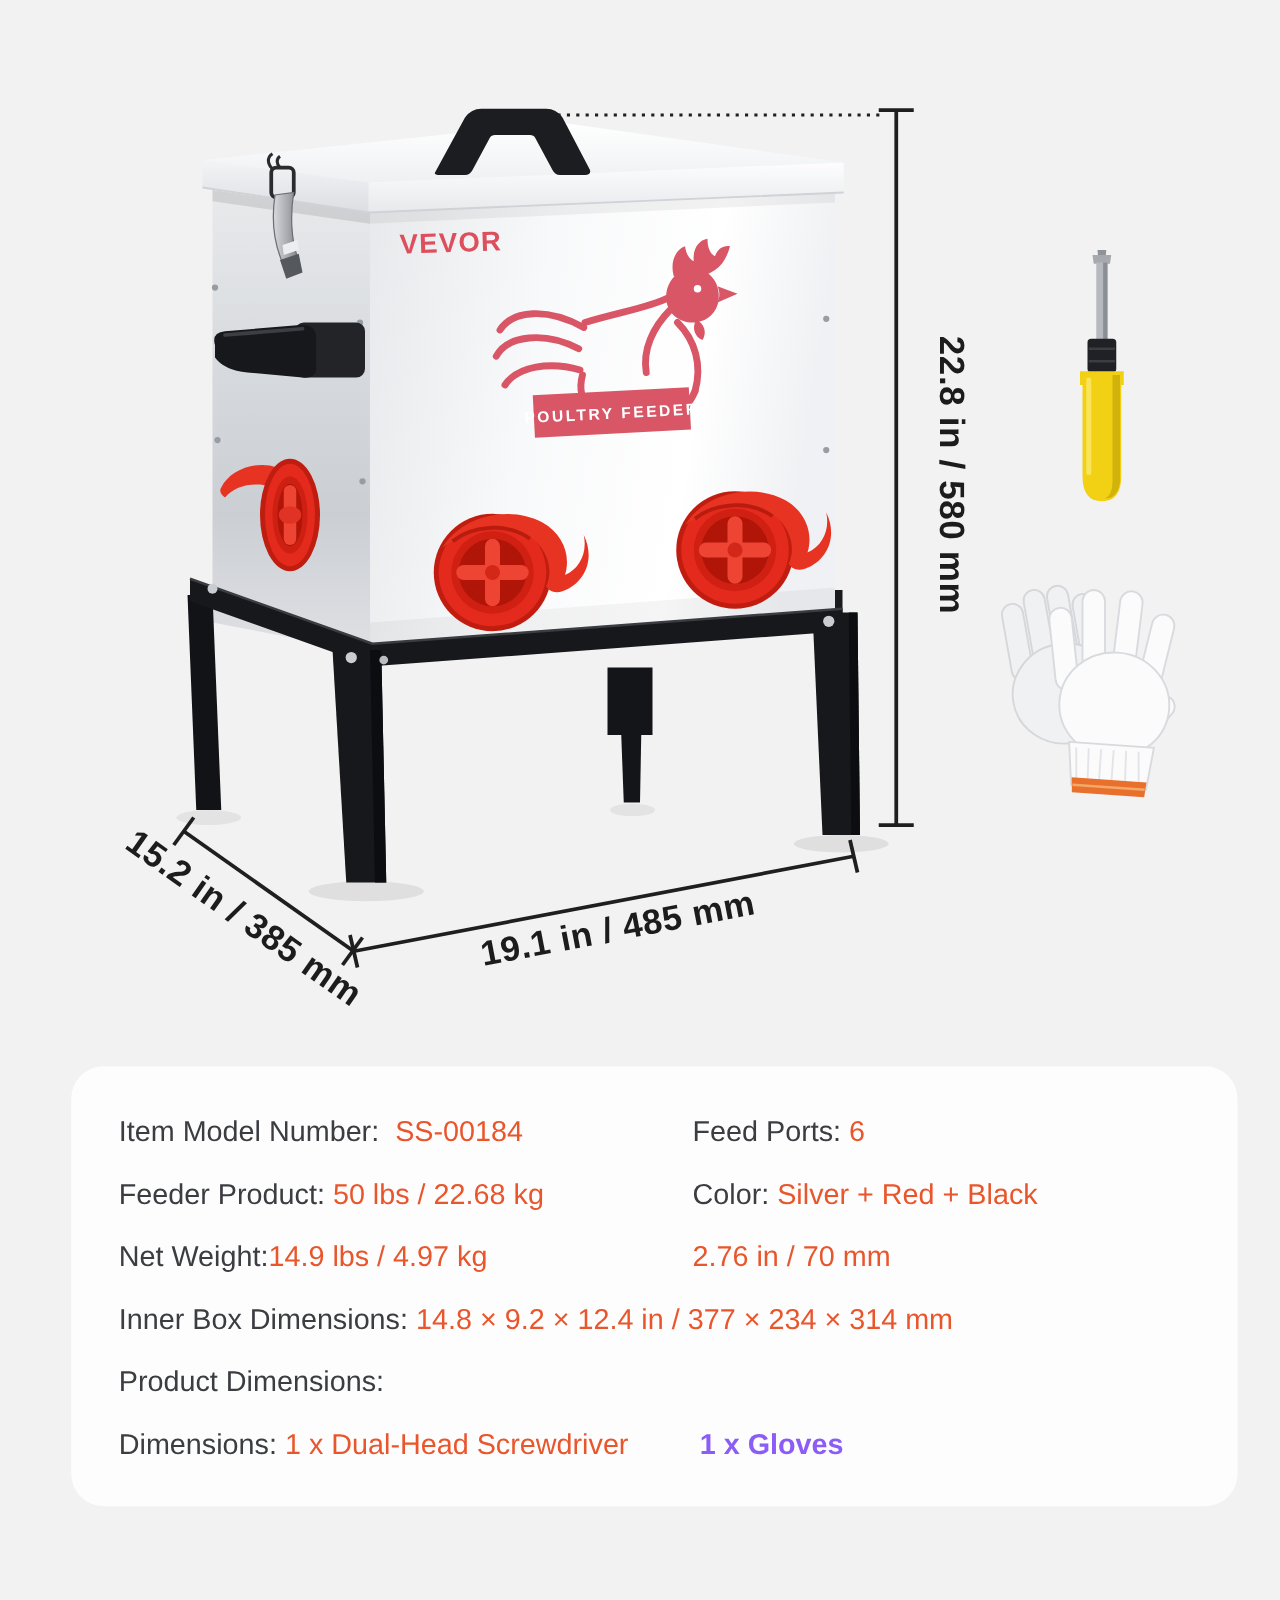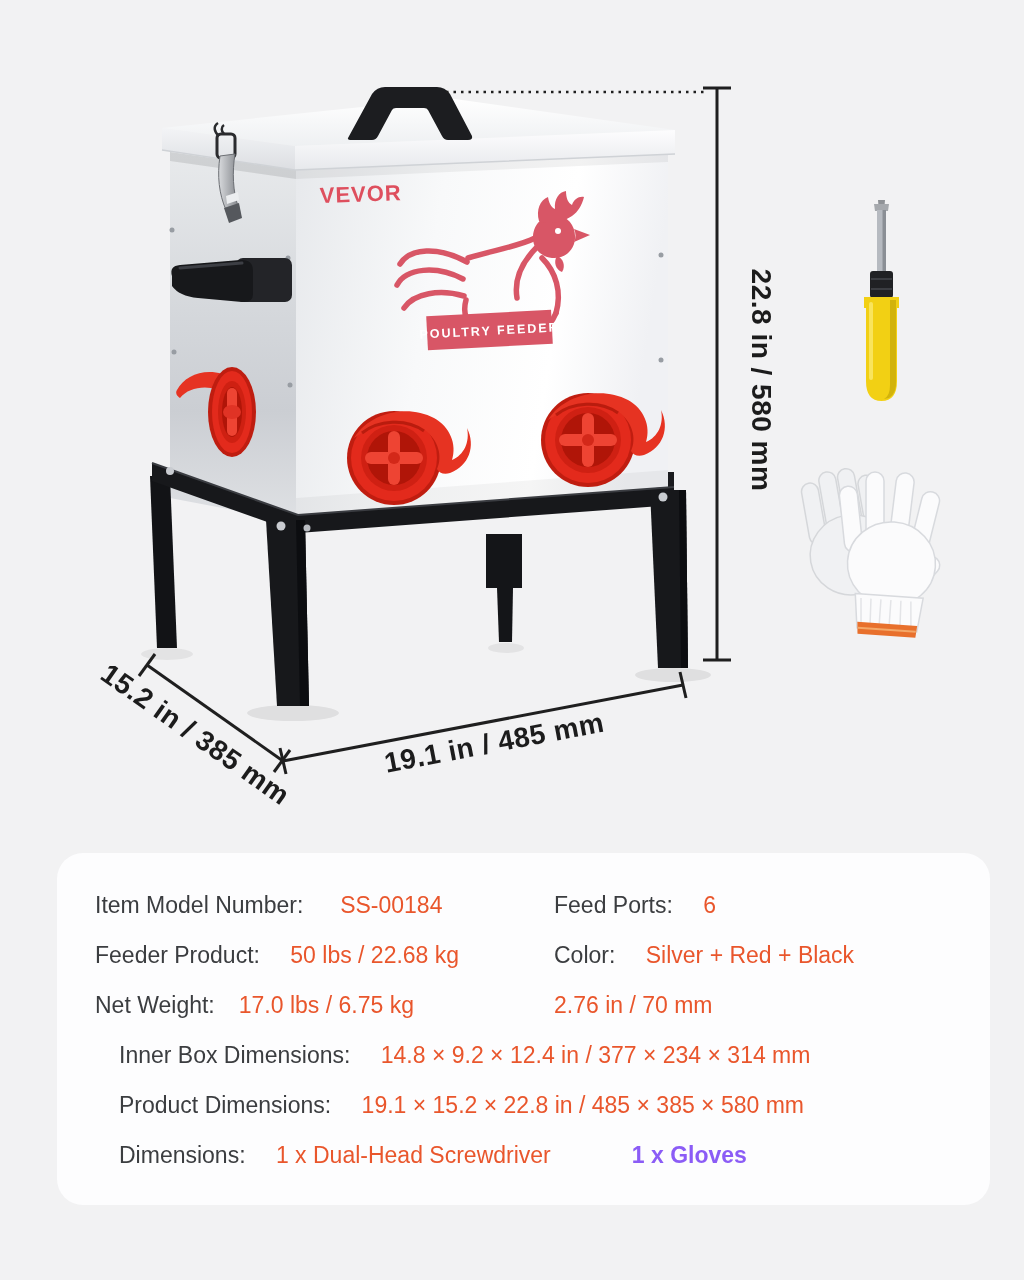--- a/index.html
+++ b/index.html
@@ -18,22 +18,22 @@
     position:absolute;left:57px;top:853px;width:933px;height:352px;
     background:#fdfdfe;border-radius:26px;
     box-sizing:border-box;
     padding:27px 28px 25px 38px;
   }
   .spec-grid{
     display:grid;
     grid-template-columns:459px 1fr;
     align-items:center;
   }
-  .spec-row{height:50px;display:flex;align-items:center;font-size:23px;white-space:pre-wrap;gap:24px;}
-  .spec-row.full{grid-column:1 / -1;margin-left:24px;}
+  .spec-row{height:50px;display:flex;align-items:center;font-size:23px;white-space:pre-wrap;}
+  .spec-row.full{grid-column:1 / -1;}
   .lbl{color:#3b3d40;white-space:pre-wrap;}
   .val{color:#e9562c;font-weight:400;white-space:pre-wrap;}
   .val2{color:#8b5cf6;font-weight:700;margin-left:57px;white-space:pre-wrap;}
 </style>
 </head>
 <body>
 
 <div class="page">
 
   <svg class="illustration" width="1024" height="853" viewBox="0 0 1024 853">
@@ -248,21 +248,21 @@
       </g>
     </g>
   </svg>
 
   <div class="spec-card">
     <div class="spec-grid">
       <div class="spec-row"><span class="lbl">Item Model Number:  </span><span class="val">SS-00184</span></div>
       <div class="spec-row"><span class="lbl">Feed Ports: </span><span class="val">6</span></div>
       <div class="spec-row"><span class="lbl">Feeder Product: </span><span class="val">50 lbs / 22.68 kg</span></div>
       <div class="spec-row"><span class="lbl">Color: </span><span class="val">Silver + Red + Black</span></div>
-      <div class="spec-row"><span class="lbl">Net Weight:</span><span class="val">17.0 lbs / 6.75 kg</span></div>
+      <div class="spec-row"><span class="lbl">Net Weight:</span><span class="val">14.9 lbs / 4.97 kg</span></div>
       <div class="spec-row"><span class="val">2.76 in / 70 mm</span></div>
       <div class="spec-row full"><span class="lbl">Inner Box Dimensions: </span><span class="val">14.8 × 9.2 × 12.4 in / 377 × 234 × 314 mm</span></div>
-      <div class="spec-row full"><span class="lbl">Product Dimensions: </span><span class="val">19.1 × 15.2 × 22.8 in / 485 × 385 × 580 mm</span></div>
+      <div class="spec-row full"><span class="lbl">Product Dimensions: </span></div>
       <div class="spec-row full"><span class="lbl">Dimensions: </span><span class="val">1 x Dual-Head Screwdriver</span><span class="val2">1 x Gloves</span></div>
     </div>
   </div>
 
 </div>
 
 </body></html>

